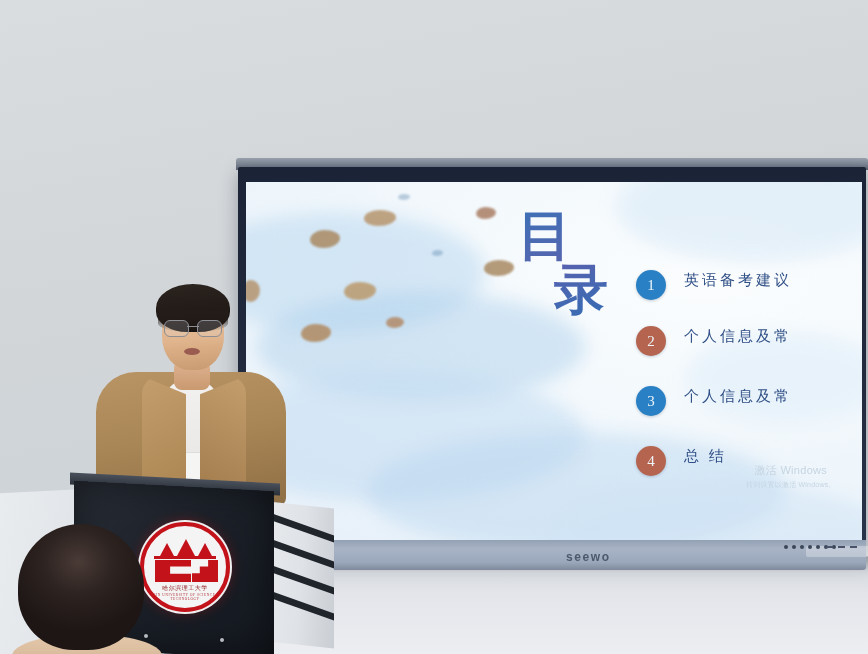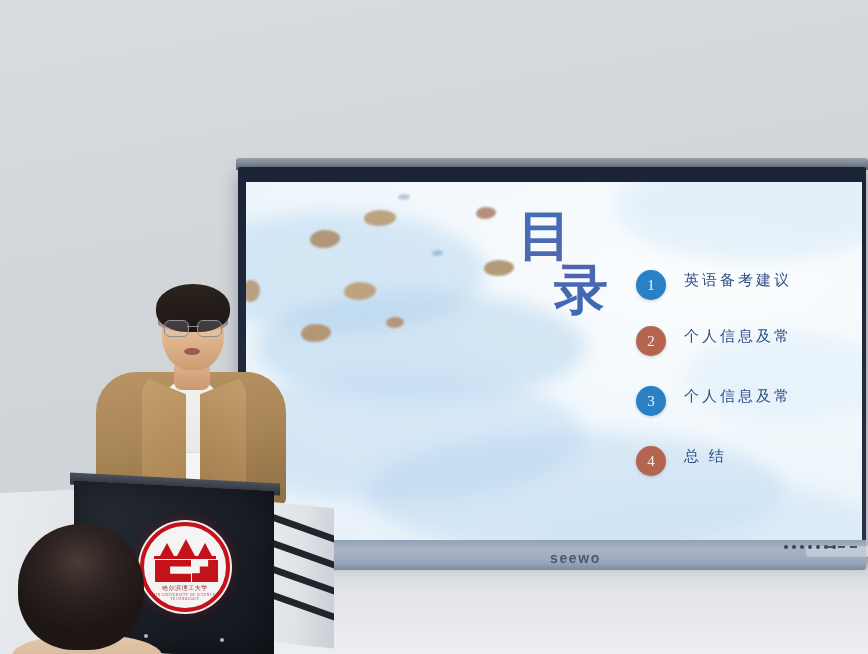--- a/index.html
+++ b/index.html
@@ -30,22 +30,22 @@
     background:linear-gradient(180deg,#1b2436 0%,#222c3e 60%,#29334a 100%);
     border-radius:2px;
     box-shadow:0 6px 18px rgba(40,46,60,.35);
   }
   .tv-bottombar{
     position:absolute;left:2px;top:382px;width:628px;height:30px;
     background:linear-gradient(180deg,#93a1b4 0%,#a8b4c6 30%,#9aa7ba 75%,#7e8a9c 100%);
     border-radius:0 0 3px 3px;
   }
   .tv-brand{
-    position:absolute;left:314px;top:392px;
-    font-size:14px;letter-spacing:1.6px;color:#3e4a5e;
+    position:absolute;left:330px;top:392px;
+    font-size:12px;letter-spacing:1.6px;color:#3e4a5e;
     font-family:"Liberation Sans",sans-serif;font-weight:700;opacity:.85;
   }
   .tv-sensor{
     position:absolute;left:570px;top:388px;width:165px;height:11px;
     background:rgba(255,255,255,.30);border-radius:2px;
   }
   .tv-dots{position:absolute;left:784px;top:545px;display:flex;gap:4px;align-items:center;}
   .tv-dots i{width:4px;height:4px;border-radius:50%;background:#3c4759;display:block;}
   .tv-dashes{position:absolute;left:826px;top:546px;display:flex;gap:5px;align-items:center;}
   .tv-dashes i{width:7px;height:2px;background:#49546a;display:block;}
@@ -268,20 +268,24 @@
       <i></i>
       <i></i>
       <i></i>
   </div>
   <div class="tv-dashes">
     <i></i>
       <i></i>
       <i></i>
   </div>
 
+  <div id="wmark">
+    <div class="w1">激活 Windows</div>
+    <div class="w2">转到设置以激活 Windows。</div>
+  </div>
 
   <div id="speaker">
     <div class="sp-body"></div>
     <div class="sp-shirt"></div>
     <div class="sp-badge"></div>
     <div class="sp-lapelL"></div>
     <div class="sp-lapelR"></div>
     <div class="sp-neck"></div>
     <div class="sp-head"></div>
     <div class="sp-hair"></div>

